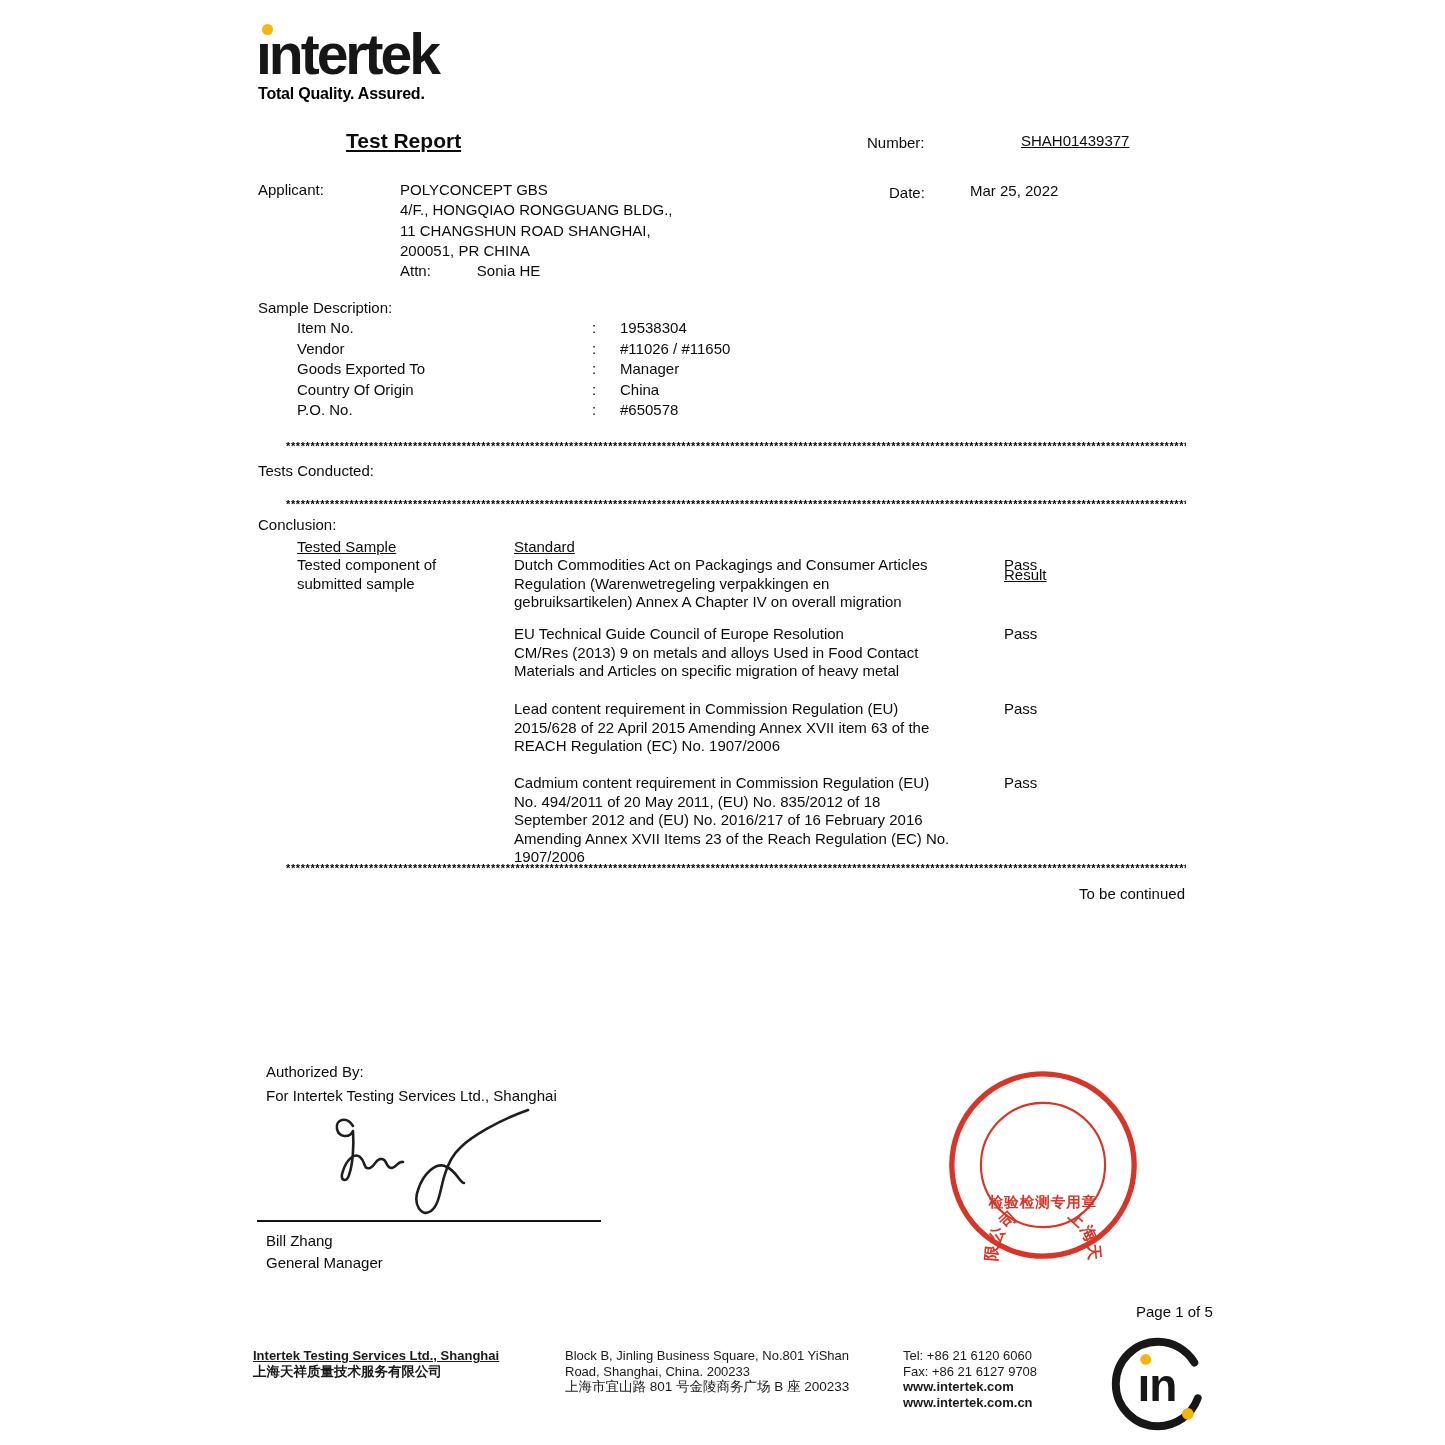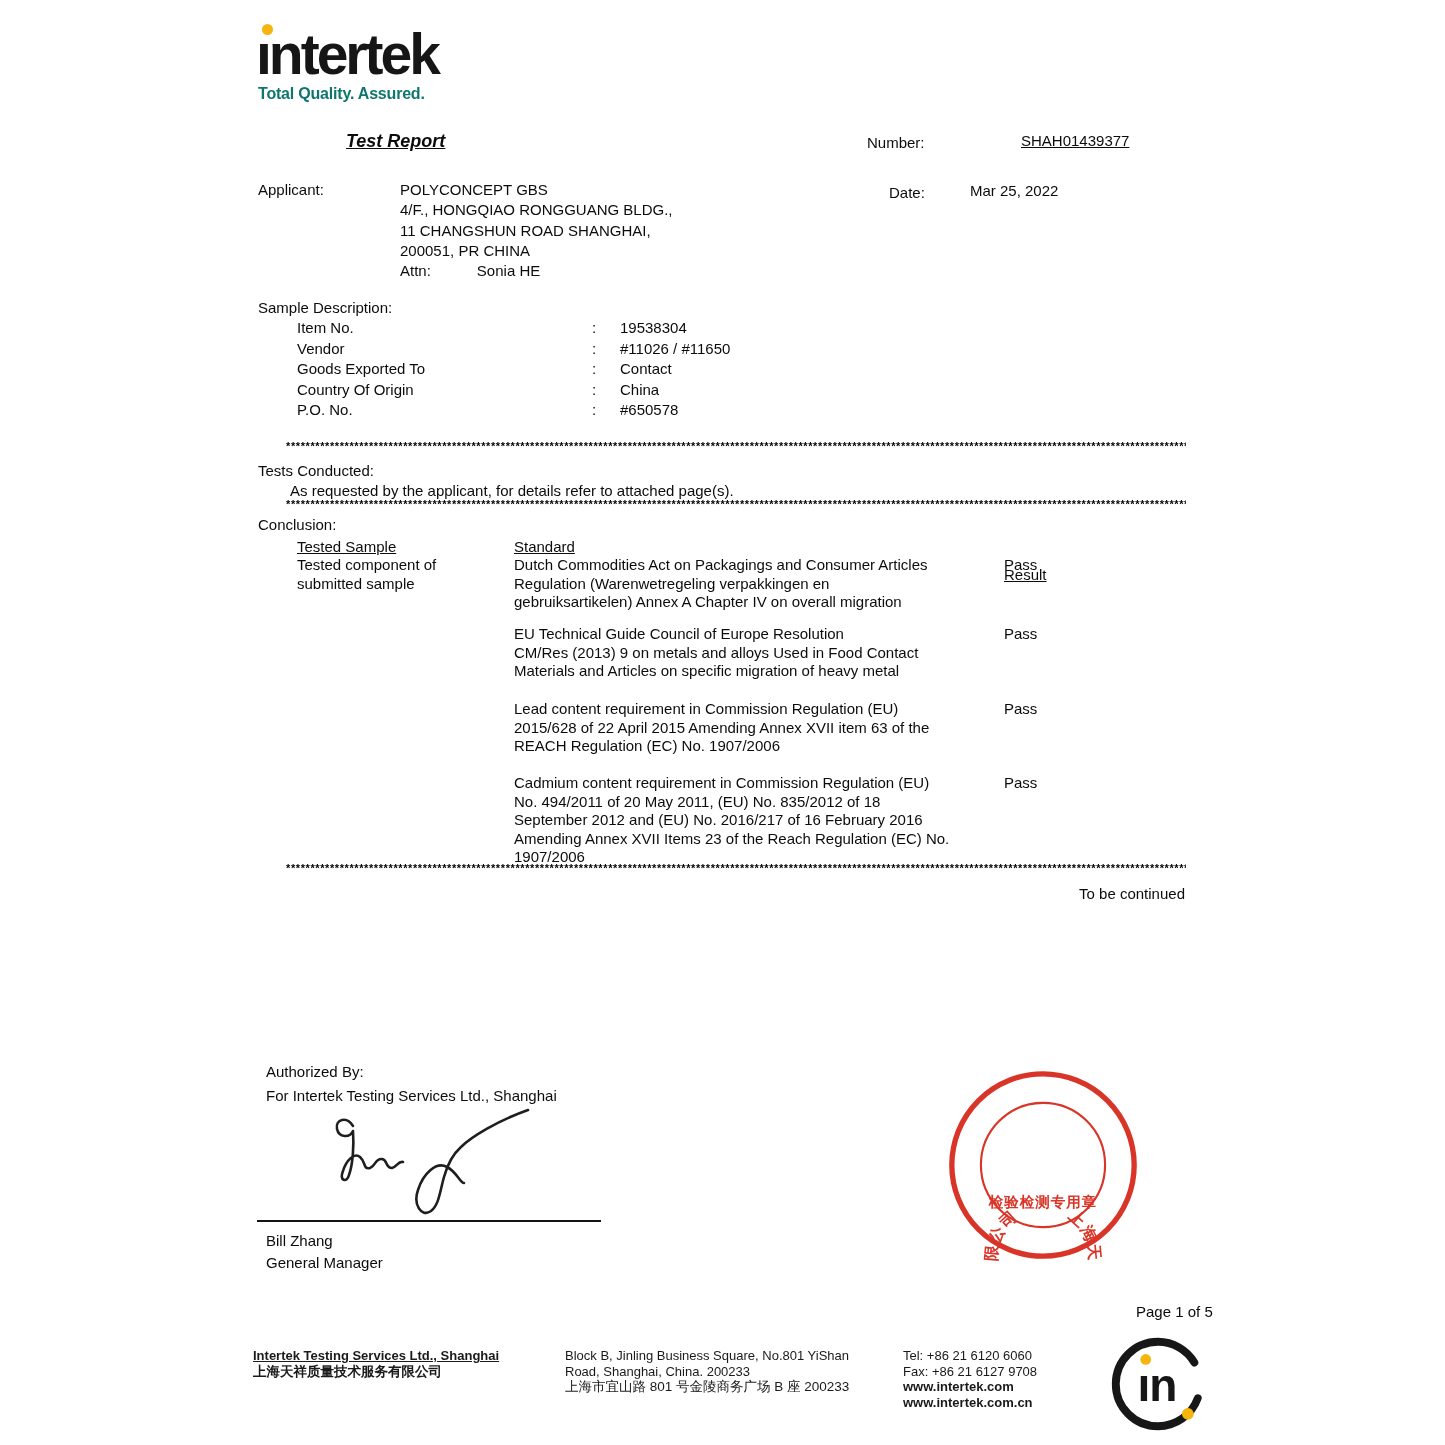--- a/index.html
+++ b/index.html
@@ -8,21 +8,21 @@
     font-family:"Liberation Sans","DejaVu Sans",sans-serif;color:#0c0c0c;
     font-size:15px;line-height:20px;border-radius:22px;
   }
   .abs{position:absolute;}
   .b{font-weight:bold;}
   .u{text-decoration:underline;}
   .nw{white-space:nowrap;}
   
   .logotype{font-size:57px;line-height:56px;font-weight:bold;letter-spacing:-3px;color:#161616;}
   .logo-dot{position:absolute;width:11px;height:11px;border-radius:50%;background:#f6b40e;}
-  .tagline{font-size:16px;font-weight:bold;letter-spacing:-0.2px;color:#0f766e;}
+  .tagline{font-size:16px;font-weight:bold;letter-spacing:-0.2px;color:#000000;}
   
   .asterisk-line{width:900px;height:13px;overflow:hidden;font-size:11px;line-height:13px;
     font-weight:bold;letter-spacing:0.6px;color:#000;}
   
   .sd-row{height:20.6px;white-space:nowrap;}
   .sd-label{display:inline-block;width:295px;}
   .sd-colon{display:inline-block;width:28px;}
   
   .cl{line-height:18.6px;white-space:nowrap;}
   .sig-line{background:#141414;height:2px;}
@@ -33,21 +33,21 @@
 <body>
 
 <div class="page">
 
   <div class="abs" style="left:256px;top:26px;width:260px;height:60px;">
     <div class="logotype">ıntertek</div>
     <div class="logo-dot" style="left:6px;top:-2px;"></div>
   </div>
   <div class="abs tagline" style="left:258px;top:84px;">Total Quality. Assured.</div>
 
-  <div class="abs b u" style="left:346px;top:131px;font-size:18px;font-style:italic;">Test Report</div>
+  <div class="abs b u" style="left:346px;top:131px;font-size:21px;">Test Report</div>
   <div class="abs" style="left:867px;top:133px;">Number:</div>
   <div class="abs" style="left:1021px;top:131px;text-decoration:underline;">SHAH01439377</div>
 
   <div class="abs" style="left:258px;top:180px;">Applicant:</div>
   <div class="abs" style="left:400px;top:180px;line-height:20.3px;">
     <div class="nw">POLYCONCEPT GBS</div>
     <div class="nw">4/F., HONGQIAO RONGGUANG BLDG.,</div>
     <div class="nw">11 CHANGSHUN ROAD SHANGHAI,</div>
     <div class="nw">200051, PR CHINA</div>
     <div class="nw">
@@ -59,34 +59,33 @@
 
   <div class="abs" style="left:258px;top:298px;">Sample Description:</div>
   <div class="abs" style="left:297px;top:318px;">
     <div class="sd-row">
       <span class="sd-label">Item No.</span><span class="sd-colon">:</span><span>19538304</span>
     </div>
     <div class="sd-row">
       <span class="sd-label">Vendor</span><span class="sd-colon">:</span><span>#11026 / #11650</span>
     </div>
     <div class="sd-row">
-      <span class="sd-label">Goods Exported To</span><span class="sd-colon">:</span><span>Contact</span>
+      <span class="sd-label">Goods Exported To</span><span class="sd-colon">:</span><span>Manager</span>
     </div>
     <div class="sd-row">
       <span class="sd-label">Country Of Origin</span><span class="sd-colon">:</span><span>China</span>
     </div>
     <div class="sd-row">
       <span class="sd-label">P.O. No.</span><span class="sd-colon">:</span><span>#650578</span>
     </div>
   </div>
 
   <div class="abs asterisk-line" style="left:286px;top:440px;">********************************************************************************************************************************************************************************************************************************************************************************************************************************</div>
 
   <div class="abs" style="left:258px;top:461px;">Tests Conducted:</div>
-  <div class="abs nw" style="left:290px;top:481px;">As requested by the applicant, for details refer to attached page(s).</div>
   <div class="abs asterisk-line" style="left:286px;top:498px;">********************************************************************************************************************************************************************************************************************************************************************************************************************************</div>
 
   <div class="abs" style="left:258px;top:515px;">Conclusion:</div>
 
   <div class="abs u nw" style="left:297px;top:537px;">Tested Sample</div>
   <div class="abs u nw" style="left:514px;top:537px;">Standard</div>
   <div class="abs u nw" style="left:1004px;top:537px;margin-top:28px;">Result</div>
 
   <div class="abs" style="left:297px;top:556px;">
     <div class="cl">Tested component of</div>

